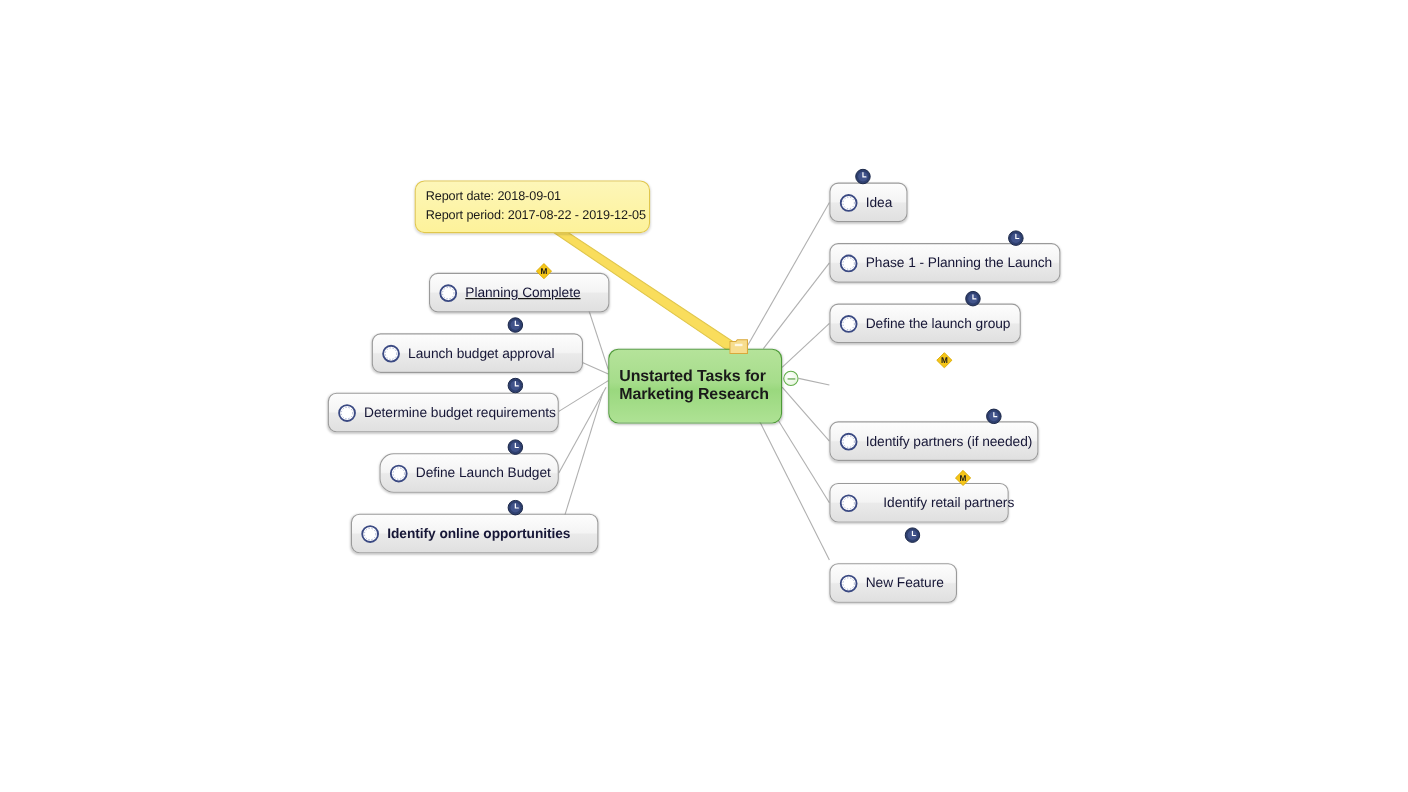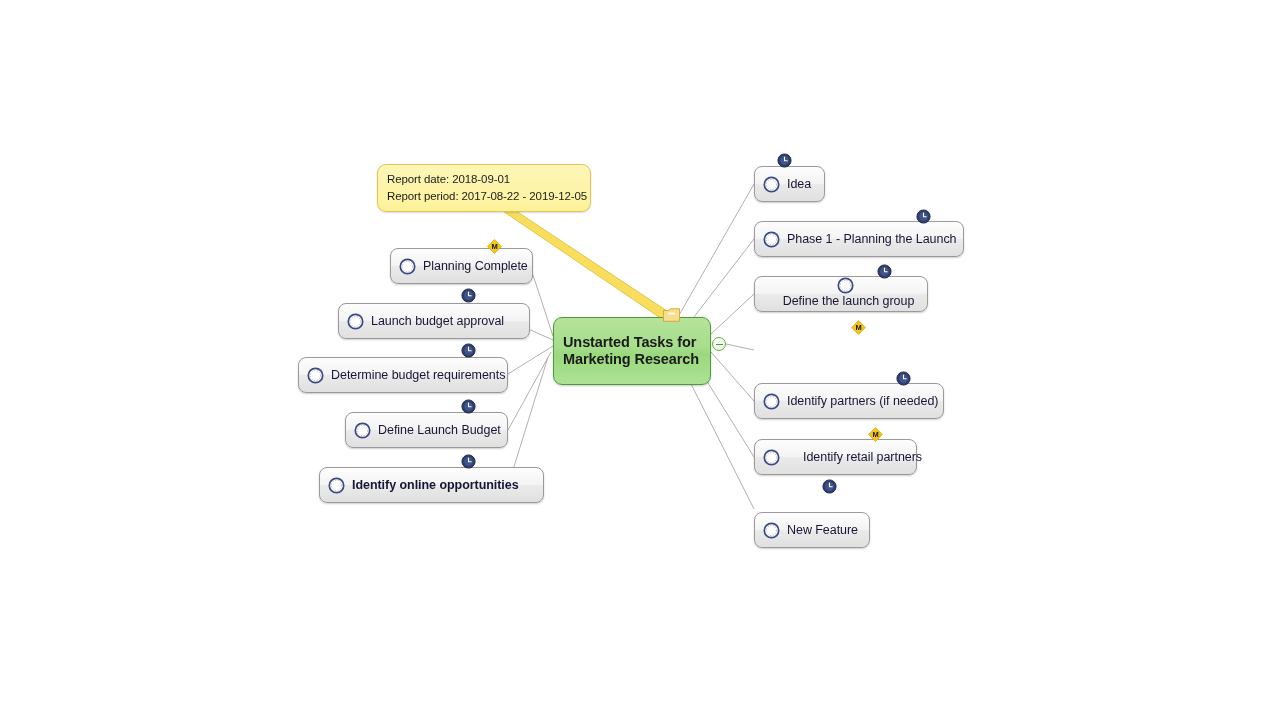--- a/index.html
+++ b/index.html
@@ -192,21 +192,21 @@
     </div>
   </div>
 
   <svg class="folder-icon" viewBox="0 0 17 14">
     <path d="M0.5 2.5 L6 2.5 L7.3 0.8 L16.5 0.8 L16.5 13.3 L0.5 13.3 Z" fill="#f7dd8e" stroke="#d9a93c" stroke-width="1"></path>
     <rect x="5" y="4.5" width="7" height="2.2" fill="#ffffff" opacity="0.75"></rect>
   </svg>
 
   <div class="collapse-toggle"></div>
 
-  <div class="node" style="left:390px; top:248px; width:143px;">
+  <div class="node" style="left:390px; top:248px; width:164px;text-decoration:underline;">
     <svg class="task-icon" viewBox="0 0 17 17">
       <circle cx="8.5" cy="8.5" r="7.2" fill="#ffffff" stroke="#3b4a83" stroke-width="1.7"></circle>
       <circle cx="8.5" cy="8.5" r="5.2" fill="none" stroke="#9aa4c8" stroke-width="0.8" stroke-dasharray="1.2 1.6"></circle>
     </svg>
     <span class="node-label">Planning Complete</span>
   </div>
   <svg class="badge-milestone" style="left:487px; top:239px;" viewBox="0 0 15 15">
     <polygon points="7.5,0.6 14.4,7.5 7.5,14.4 0.6,7.5" fill="#f5c518" stroke="#d8a900" stroke-width="0.8"></polygon>
     <text x="7.5" y="10.4" font-family="Liberation Sans, sans-serif" font-size="7.5" font-weight="bold" text-anchor="middle" fill="#1a1a1a">M</text>
   </svg>
@@ -230,21 +230,21 @@
       <circle cx="8.5" cy="8.5" r="5.2" fill="none" stroke="#9aa4c8" stroke-width="0.8" stroke-dasharray="1.2 1.6"></circle>
     </svg>
     <span class="node-label">Determine budget requirements</span>
   </div>
   <svg class="badge-clock" style="left:461px; top:343px;" viewBox="0 0 15 15">
     <circle cx="7.5" cy="7.5" r="6.6" fill="#2e3f6e" stroke="#1b2748" stroke-width="0.9"></circle>
     <circle cx="7.5" cy="7.5" r="4.4" fill="#41538a"></circle>
     <path d="M7.5 4 L7.5 7.8 L10.2 7.8" stroke="#ffffff" stroke-width="1.1" fill="none" stroke-linecap="round"></path>
   </svg>
 
-  <div class="node" style="left:345px; top:412px; width:163px;">
+  <div class="node" style="left:345px; top:412px; width:163px;border-radius:13px;">
     <svg class="task-icon" viewBox="0 0 17 17">
       <circle cx="8.5" cy="8.5" r="7.2" fill="#ffffff" stroke="#3b4a83" stroke-width="1.7"></circle>
       <circle cx="8.5" cy="8.5" r="5.2" fill="none" stroke="#9aa4c8" stroke-width="0.8" stroke-dasharray="1.2 1.6"></circle>
     </svg>
     <span class="node-label">Define Launch Budget</span>
   </div>
   <svg class="badge-clock" style="left:461px; top:399px;" viewBox="0 0 15 15">
     <circle cx="7.5" cy="7.5" r="6.6" fill="#2e3f6e" stroke="#1b2748" stroke-width="0.9"></circle>
     <circle cx="7.5" cy="7.5" r="4.4" fill="#41538a"></circle>
     <path d="M7.5 4 L7.5 7.8 L10.2 7.8" stroke="#ffffff" stroke-width="1.1" fill="none" stroke-linecap="round"></path>
@@ -282,21 +282,21 @@
       <circle cx="8.5" cy="8.5" r="5.2" fill="none" stroke="#9aa4c8" stroke-width="0.8" stroke-dasharray="1.2 1.6"></circle>
     </svg>
     <span class="node-label">Phase 1 - Planning the Launch</span>
   </div>
   <svg class="badge-clock" style="left:916px; top:209px;" viewBox="0 0 15 15">
     <circle cx="7.5" cy="7.5" r="6.6" fill="#2e3f6e" stroke="#1b2748" stroke-width="0.9"></circle>
     <circle cx="7.5" cy="7.5" r="4.4" fill="#41538a"></circle>
     <path d="M7.5 4 L7.5 7.8 L10.2 7.8" stroke="#ffffff" stroke-width="1.1" fill="none" stroke-linecap="round"></path>
   </svg>
 
-  <div class="node" style="left:754px; top:276px; width:174px;flex-direction:column;">
+  <div class="node" style="left:754px; top:276px; width:174px;">
     <svg class="task-icon" viewBox="0 0 17 17">
       <circle cx="8.5" cy="8.5" r="7.2" fill="#ffffff" stroke="#3b4a83" stroke-width="1.7"></circle>
       <circle cx="8.5" cy="8.5" r="5.2" fill="none" stroke="#9aa4c8" stroke-width="0.8" stroke-dasharray="1.2 1.6"></circle>
     </svg>
     <span class="node-label">Define the launch group</span>
   </div>
   <svg class="badge-clock" style="left:877px; top:264px;" viewBox="0 0 15 15">
     <circle cx="7.5" cy="7.5" r="6.6" fill="#2e3f6e" stroke="#1b2748" stroke-width="0.9"></circle>
     <circle cx="7.5" cy="7.5" r="4.4" fill="#41538a"></circle>
     <path d="M7.5 4 L7.5 7.8 L10.2 7.8" stroke="#ffffff" stroke-width="1.1" fill="none" stroke-linecap="round"></path>

